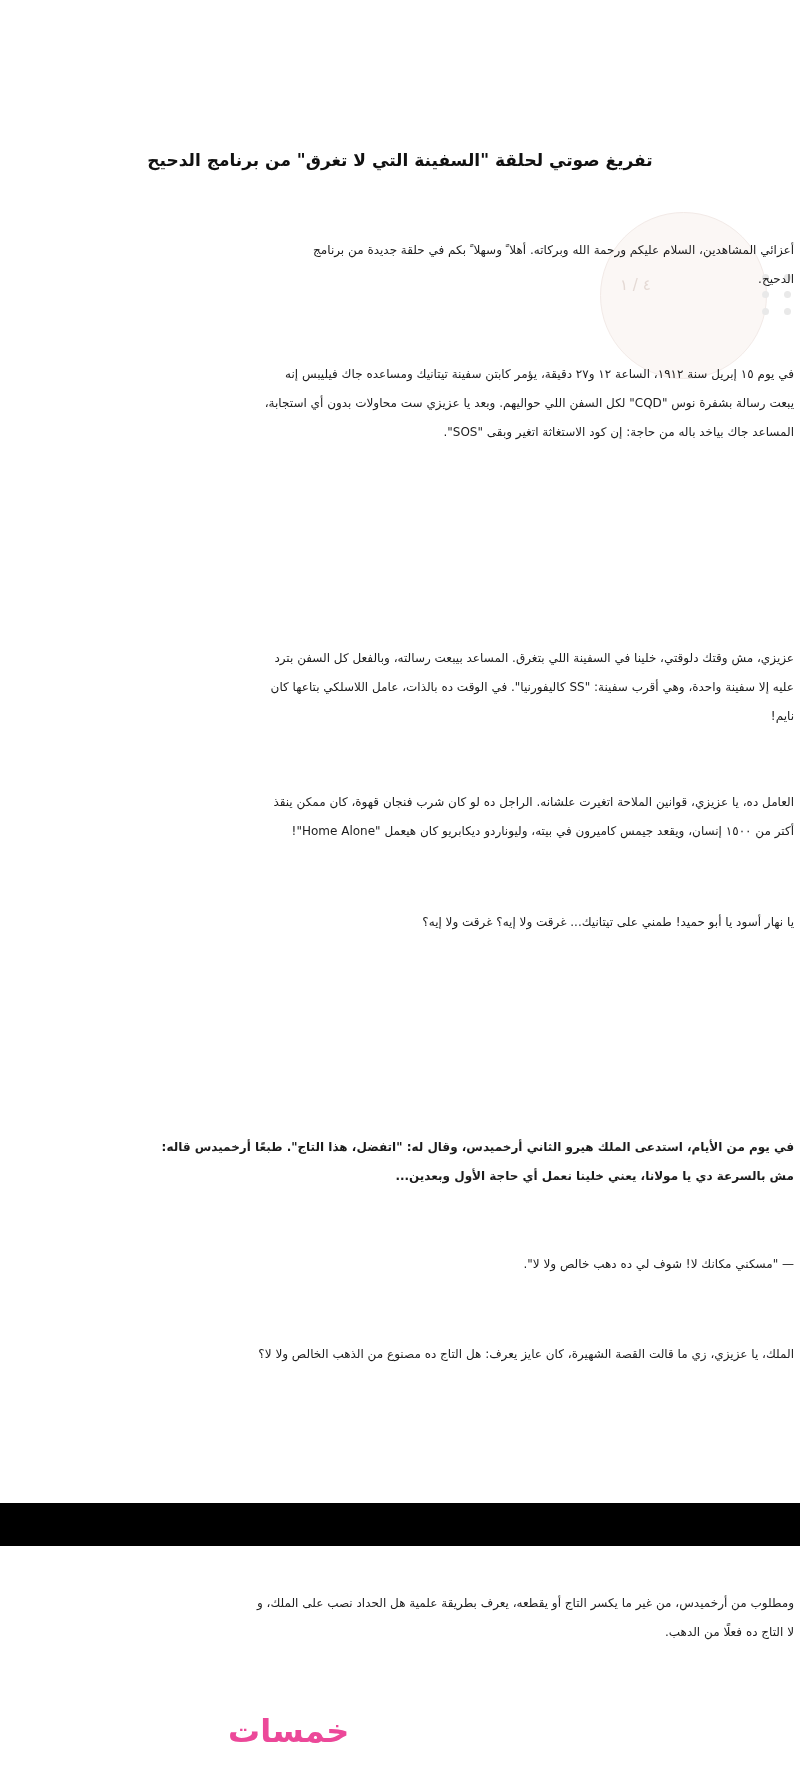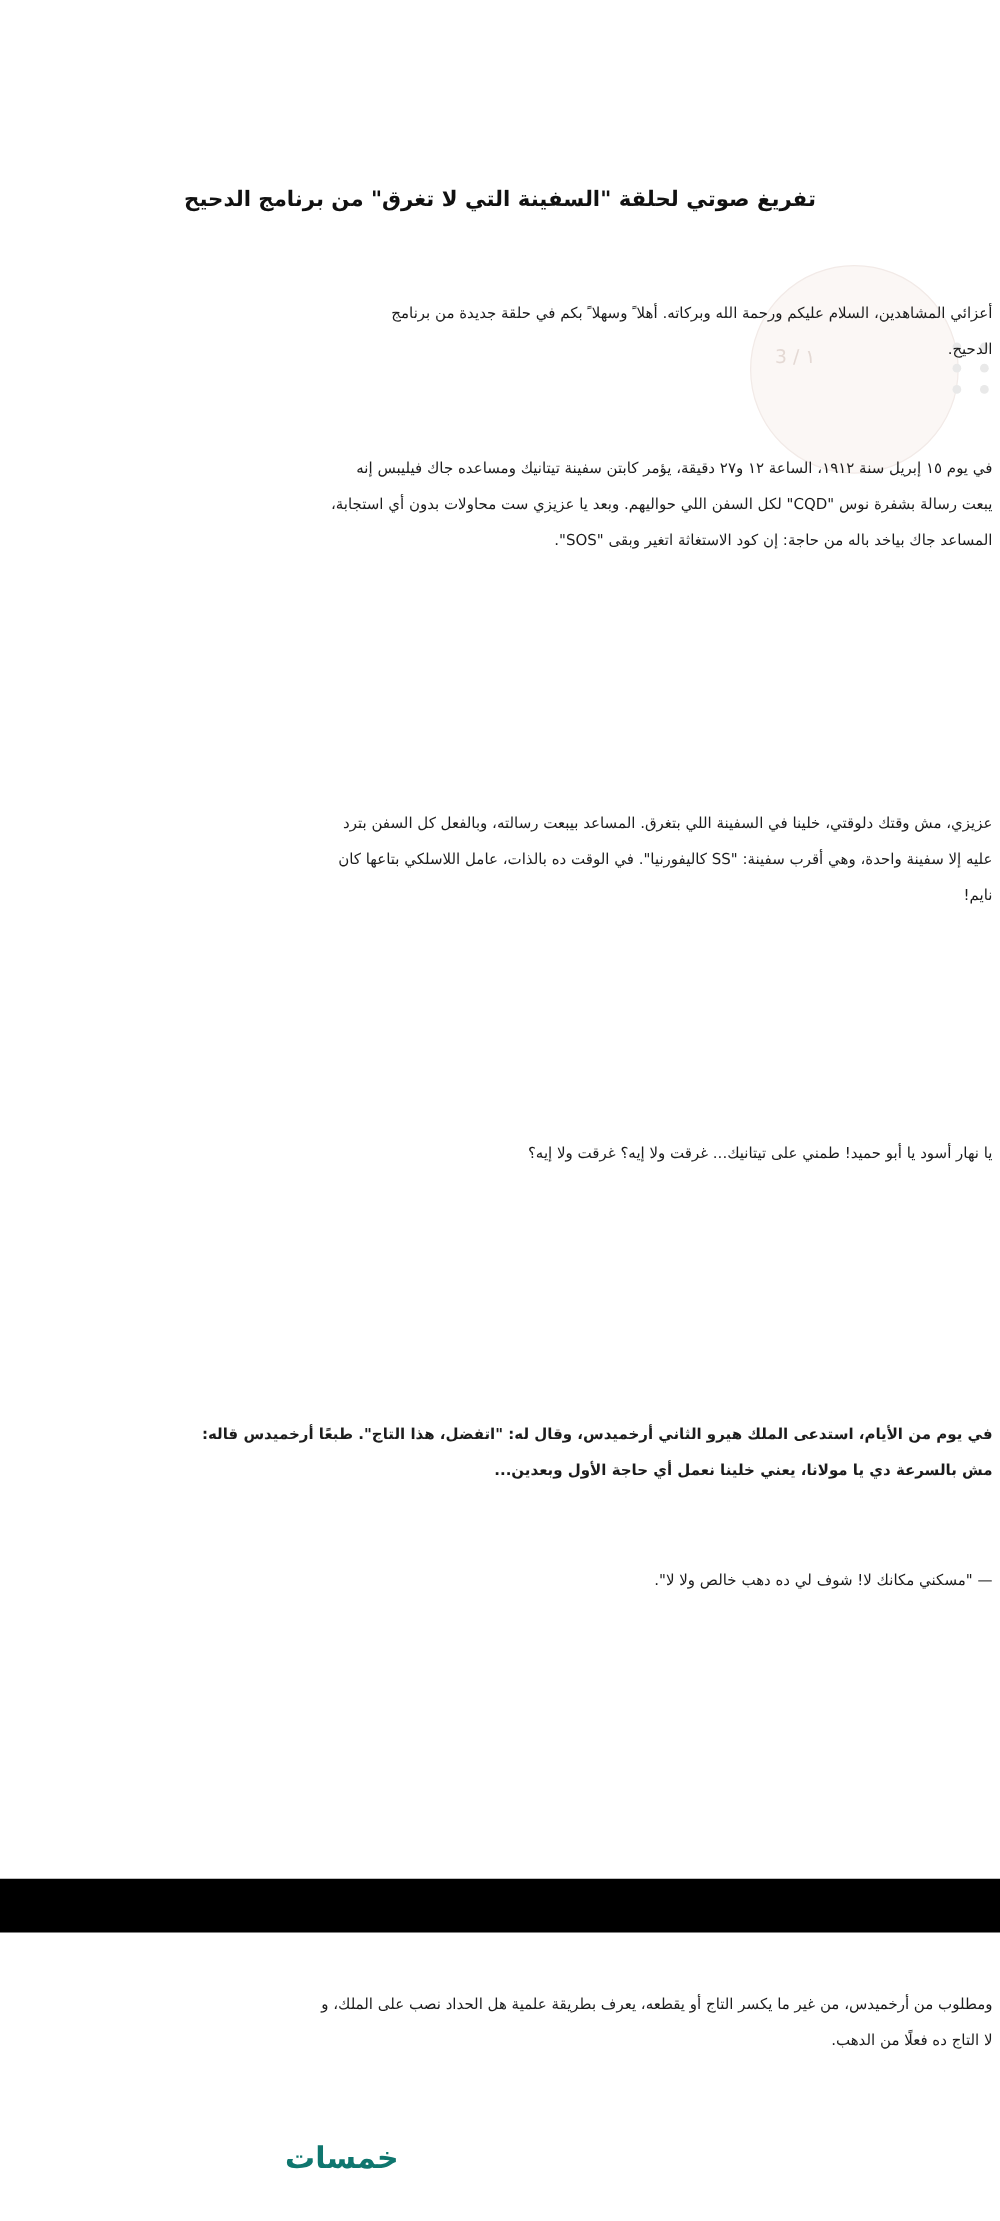--- a/index.html
+++ b/index.html
@@ -87,57 +87,60 @@
     position: absolute;
     left: 0; top: 1503px;
     width: 800px; height: 43px;
     background: #000000;
     z-index: 3;
   }
   
   .wm-brand {
     position: absolute;
     left: 228px; top: 1712px;
-    font-size: 24px;
+    font-size: 32px;
     font-weight: bold;
-    color: #0f766e;
+    color: #ec4899;
     z-index: 1;
   }
 </style>
 </head>
 <body>
 
 <div class="page">
 
   <div class="wm-circle"></div>
-  <span class="wm-page-indicator">3 / ١</span>
+  <span class="wm-page-indicator">٤ / ١</span>
 
   <div class="wm-dots">
     <span class="dot d1"></span>
     <span class="dot d2"></span>
     <span class="dot d3"></span>
     <span class="dot d4"></span>
     <span class="dot d5"></span>
     <span class="dot d6"></span>
   </div>
 
   <h1 class="doc-title">تفريغ صوتي لحلقة "السفينة التي لا تغرق" من برنامج الدحيح</h1>
 
   <p class="para p1">أعزائي المشاهدين، السلام عليكم ورحمة الله وبركاته. أهلا ً وسهلا ً بكم في حلقة جديدة من برنامج
 الدحيح.</p>
   <p class="para p2">في يوم ١٥ إبريل سنة ١٩١٢، الساعة ١٢ و٢٧ دقيقة، يؤمر كابتن سفينة تيتانيك ومساعده جاك فيليبس إنه
 يبعت رسالة بشفرة نوس "CQD" لكل السفن اللي حواليهم. وبعد يا عزيزي ست محاولات بدون أي استجابة،
 المساعد جاك بياخد باله من حاجة: إن كود الاستغاثة اتغير وبقى "SOS".</p>
   <p class="para p4">عزيزي، مش وقتك دلوقتي، خلينا في السفينة اللي بتغرق. المساعد بيبعت رسالته، وبالفعل كل السفن بترد
 عليه إلا سفينة واحدة، وهي أقرب سفينة: "SS كاليفورنيا". في الوقت ده بالذات، عامل اللاسلكي بتاعها كان
 نايم!</p>
+  <p class="para p5">العامل ده، يا عزيزي، قوانين الملاحة اتغيرت علشانه. الراجل ده لو كان شرب فنجان قهوة، كان ممكن ينقذ
+أكتر من ١٥٠٠ إنسان، ويقعد جيمس كاميرون في بيته، وليوناردو ديكابريو كان هيعمل "Home Alone"!</p>
   <p class="para p6">يا نهار أسود يا أبو حميد! طمني على تيتانيك... غرقت ولا إيه؟ غرقت ولا إيه؟</p>
   <p class="para p8">في يوم من الأيام، استدعى الملك هيرو الثاني أرخميدس، وقال له: "اتفضل، هذا التاج". طبعًا أرخميدس قاله:
 مش بالسرعة دي يا مولانا، يعني خلينا نعمل أي حاجة الأول وبعدين...</p>
   <p class="para p9">— "مسكني مكانك لا! شوف لي ده دهب خالص ولا لا".</p>
+  <p class="para p10">الملك، يا عزيزي، زي ما قالت القصة الشهيرة، كان عايز يعرف: هل التاج ده مصنوع من الذهب الخالص ولا لا؟</p>
   <p class="para p11">ومطلوب من أرخميدس، من غير ما يكسر التاج أو يقطعه، يعرف بطريقة علمية هل الحداد نصب على الملك، و
 لا التاج ده فعلًا من الدهب.</p>
 
   <div class="redaction-band"></div>
 
   <span class="wm-brand">خمسات</span>
 
 </div>
 
 </body></html>

